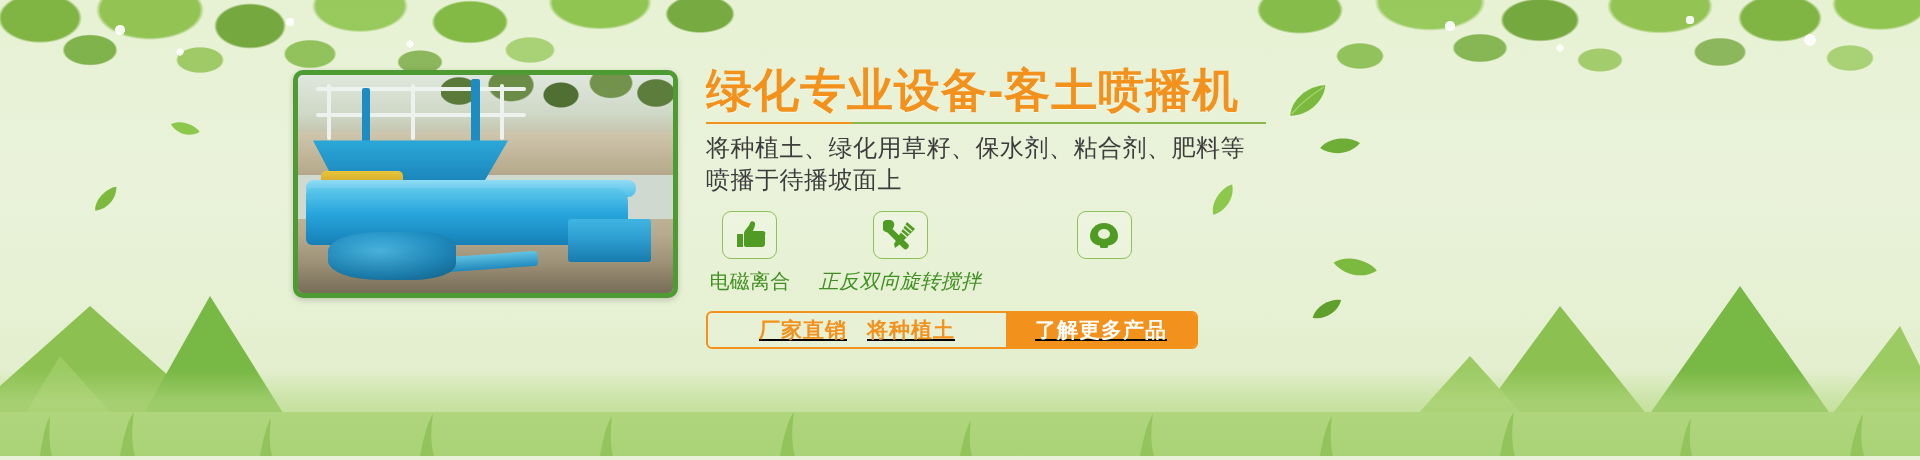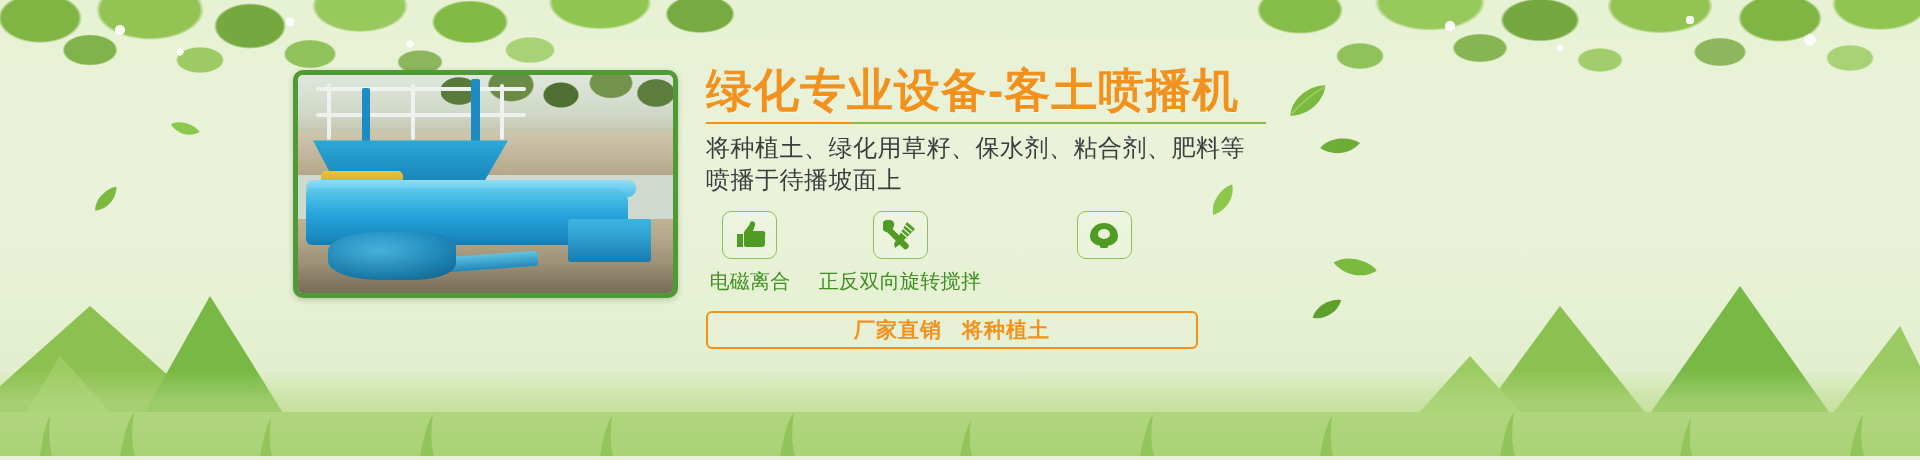--- a/index.html
+++ b/index.html
@@ -195,21 +195,21 @@
     letter-spacing: .5px;
     white-space: nowrap;
   }
 
   .features {
     margin-top: 16px;
     display: flex;
     align-items: flex-start;
   }
   .feature { text-align: center; }
-  .feature + .feature { margin-left: 22px; }
+  .feature + .feature { margin-left: 22px; font-style: italic; }
   .feat-icon {
     width: 55px; height: 48px;
     border: 1px solid #8ec15a;
     border-radius: 9px;
     background: rgba(255,255,255,.18);
     display: flex; align-items: center; justify-content: center;
     margin: 0 auto;
   }
   .feat-icon svg { display: block; }
   .feat-label {
@@ -227,20 +227,21 @@
   
   .cta {
     margin-top: 16px;
     width: 492px; height: 38px;
     border: 2px solid #f2921c;
     border-radius: 6px;
     display: flex;
     align-items: stretch;
     overflow: hidden;
     background: rgba(255,255,255,.1);
+    text-decoration: underline;
   }
   .cta-text {
     flex: 1;
     display: flex; align-items: center; justify-content: center;
     gap: 20px;
     font-size: 21px;
     font-weight: bold;
     color: #f2921c;
     letter-spacing: 1px;
     white-space: nowrap;
@@ -407,16 +408,17 @@
         </div>
       </div>
 
     </div>
 
     <div class="cta">
       <div class="cta-text">
         <span>厂家直销</span>
         <span>将种植土</span>
       </div>
+      <div class="cta-btn">了解更多产品</div>
     </div>
 
   </div>
 </div>
 
 </body></html>

